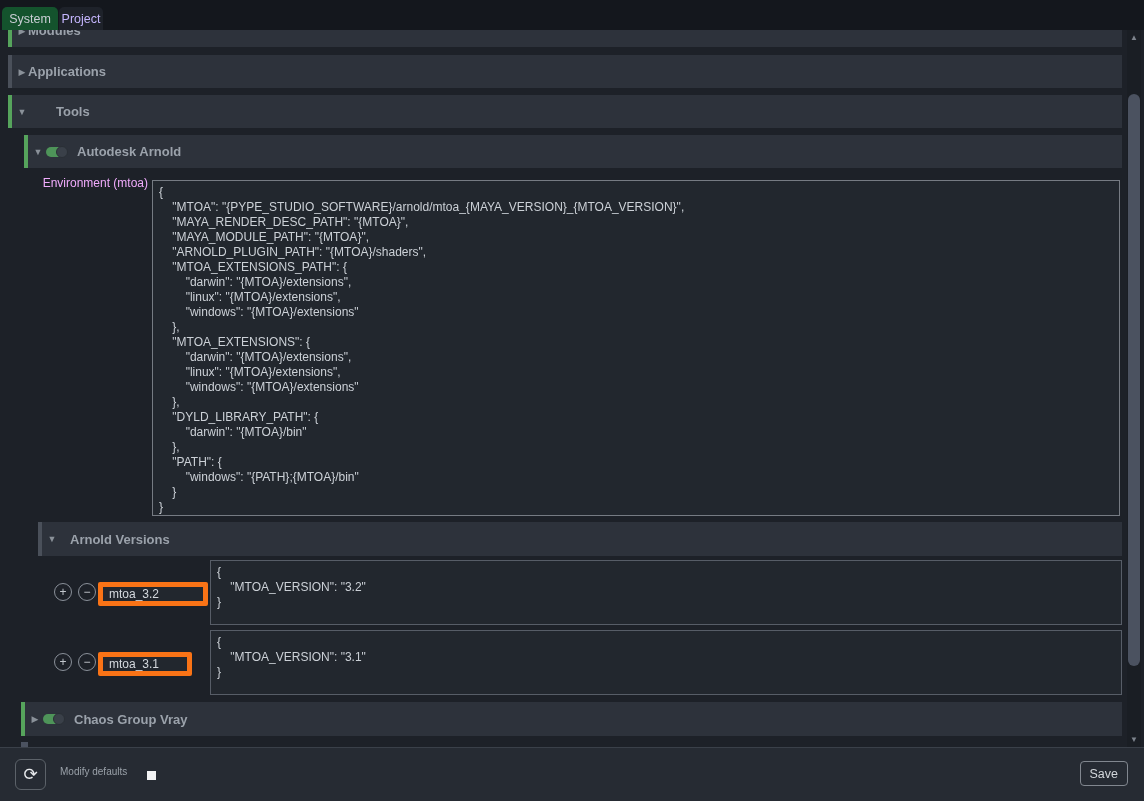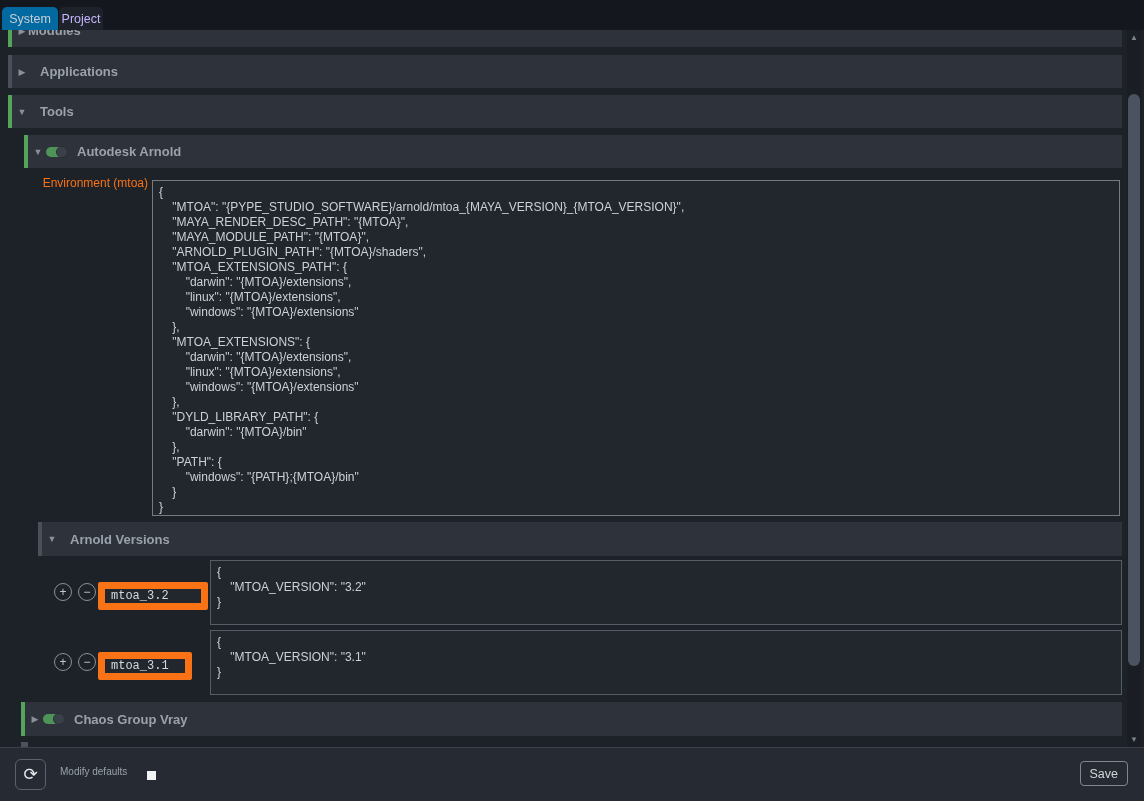--- a/index.html
+++ b/index.html
@@ -6,53 +6,53 @@
   html,body { width:1144px; height:801px; overflow:hidden; }
   body { font-family:"Liberation Sans", sans-serif; background:#14171d; }
 
   .window { position:relative; width:1144px; height:801px; background:#14171d; }
 
   
   .tabbar { position:absolute; top:0; left:0; right:0; height:30px; background:#14171d; }
   .tab { position:absolute; top:7px; height:23px; border-radius:5px 5px 0 0;
          font-size:12.5px; color:#c9ced4; display:flex; align-items:center; justify-content:center;
          cursor:default; }
-  .tab.active { left:2px; width:56px; background:#0369a1; }
+  .tab.active { left:2px; width:56px; background:#14532d; }
   .tab.inactive { left:59px; width:44px; background:#1e222a; color:#c4b5fd; }
 
   
   .content { position:absolute; top:30px; left:0; right:0; height:717px;
              background:#1d2128; overflow:hidden; }
 
   .row-header { position:absolute; background:#2d323b; display:flex; align-items:center; }
   .row-header .bar { position:absolute; left:0; top:0; bottom:0; width:4px; }
   .bar-green { background:#56a45c; }
   .bar-gray  { background:#4a505a; }
   .hdr-label { font-size:13px; font-weight:bold; color:#9ba2ab; }
   .arrow { font-size:9px; color:#8a9199; width:12px; text-align:center; display:inline-block; }
 
   .toggle { position:relative; width:21px; height:10px; border-radius:5px;
             background:#4e9459; margin:0 10px 0 2px; flex:0 0 auto; }
   .toggle .knob { position:absolute; right:-1px; top:-1px; width:12px; height:12px;
                   border-radius:50%; background:#3a4049; border:1px solid #2a2f36; }
 
-  .green-label { font-size:12px; color:#f97316; text-align:right; }
+  .green-label { font-size:12px; color:#f0abfc; text-align:right; }
 
   textarea.jsonbox { position:absolute; background:#22272e; color:#ccd1d7;
             border:1px solid #767b83; font-family:"Liberation Sans", sans-serif;
             font-size:12px; line-height:15px; padding:4px 6px; resize:none;
             white-space:pre; overflow:hidden; }
   textarea.jsonbox.small { border:1px solid #575d67; }
 
   .circle-btn { position:absolute; width:18px; height:18px; border-radius:50%;
                 background:transparent; border:1px solid #8a9099; color:#c2c7cd;
                 font-size:12px; line-height:15px; text-align:center; cursor:pointer; padding:0; }
-  input.key-input { position:absolute; height:20px; background:#22272e; border:7px solid #f97316;
+  input.key-input { position:absolute; height:20px; background:#22272e; border:5px solid #f97316;
                 border-radius:2px; color:#d5d9de; font-size:12px; padding:7px 6px;
-                font-family:Liberation Mono, monospace; }
+                font-family:Liberation Sans, sans-serif; }
 
   
   .vscroll { position:absolute; top:0; right:3px; width:14px; height:717px; background:#1a1e24; }
   .vscroll .arr { position:absolute; left:0; width:14px; height:13px; color:#7d838c;
                   font-size:8px; text-align:center; line-height:13px; }
   .vscroll .thumb { position:absolute; left:1px; width:12px; top:64px; height:572px;
                     background:#4b5260; border-radius:6px; }
   .hthumb { position:absolute; left:21px; top:712px; width:7px; height:5px; background:#4b5260; }
 
   
@@ -86,27 +86,27 @@
 
     <div class="row-header" style="left:8px; width:1114px; top:-16px; height:33px;">
       <span class="bar bar-green"></span>
       <span class="arrow" style="margin-left:8px;">▶</span>
       <span class="hdr-label" style="margin-left:0;">Modules</span>
     </div>
 
     <div class="row-header" style="left:8px; width:1114px; top:25px; height:33px;">
       <span class="bar bar-gray"></span>
       <span class="arrow" style="margin-left:8px;">▶</span>
-      <span class="hdr-label" style="margin-left:12px;">Applications</span>
+      <span class="hdr-label" style="">Applications</span>
     </div>
 
     <div class="row-header" style="left:8px; width:1114px; top:65px; height:33px;">
       <span class="bar bar-green"></span>
       <span class="arrow" style="margin-left:8px;">▼</span>
-      <span class="hdr-label" style="margin-left:12px;">Tools</span>
+      <span class="hdr-label" style="margin-left:28px;">Tools</span>
     </div>
 
     <div class="row-header" style="left:24px; width:1098px; top:105px; height:33px;">
       <span class="bar bar-green"></span>
       <span class="arrow" style="margin-left:8px;">▼</span>
       <span class="toggle">
         <span class="knob"></span>
       </span>
       <span class="hdr-label">Autodesk Arnold</span>
     </div>

